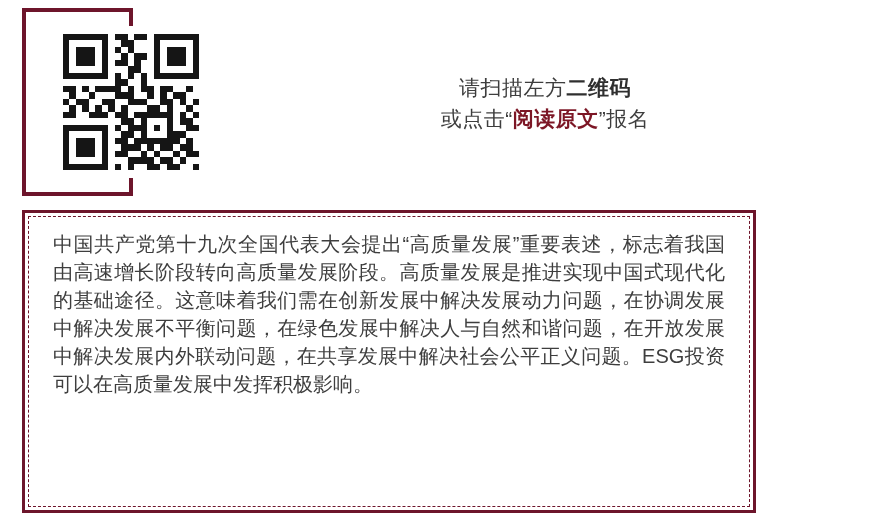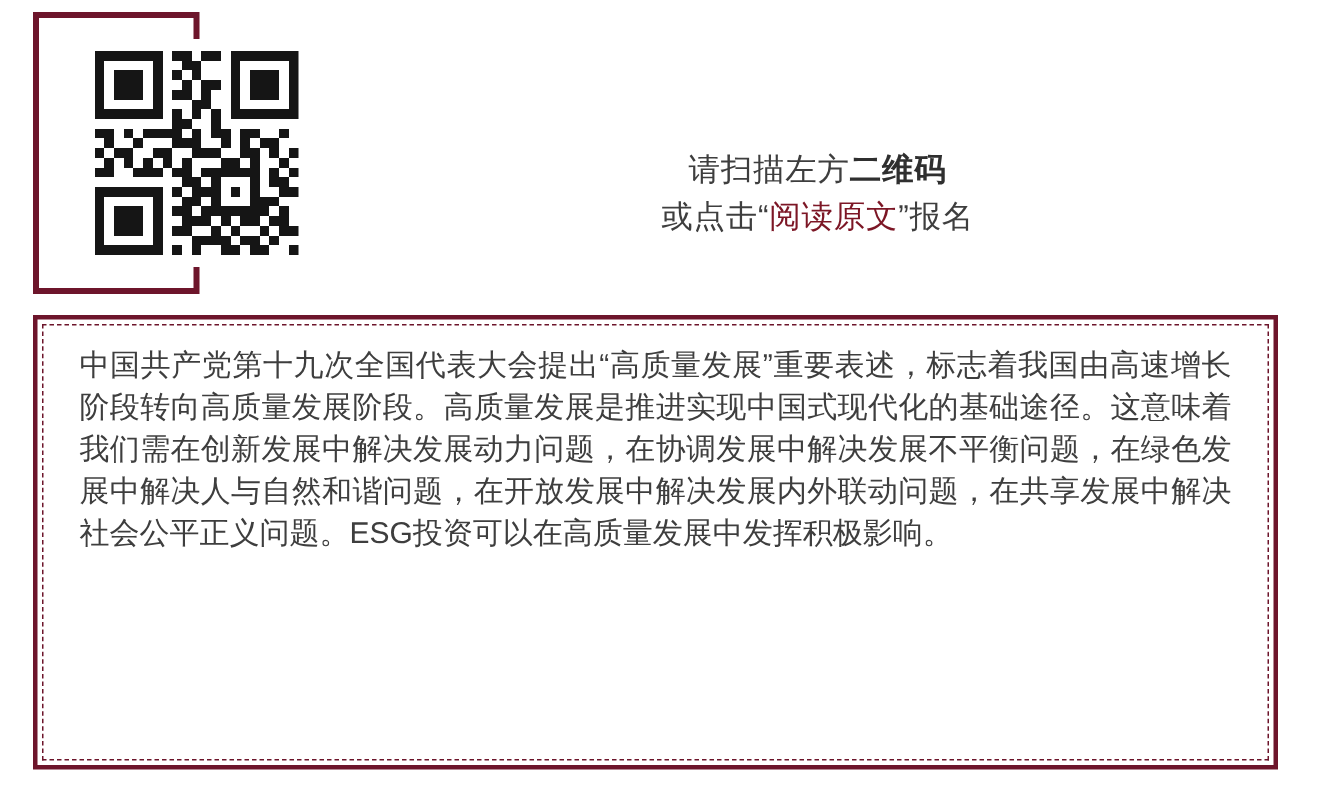--- a/index.html
+++ b/index.html
@@ -16,27 +16,26 @@
   .qr-frame::before{content:"";position:absolute;top:0;right:0;width:4px;height:14px;background:var(--maroon);}
   .qr-frame::after{content:"";position:absolute;bottom:0;right:0;width:4px;height:14px;background:var(--maroon);}
   .qr{
     position:absolute;left:63px;top:34px;width:136px;height:136px;
     fill:#151515;shape-rendering:crispEdges;background:#ffffff;
   }
   .caption{
     position:absolute;left:240px;top:72px;width:610px;
     text-align:center;font-size:21px;line-height:31px;color:var(--ink);
     letter-spacing:0.5px;
-    margin-top:26px;
   }
   .caption .bold{font-weight:bold;color:#2f2f2f;}
-  .caption .link{font-weight:normal;color:var(--link);cursor:pointer;}
+  .caption .link{font-weight:bold;color:var(--link);cursor:pointer;}
   
   .article-box-outer{
-    position:absolute;left:22px;top:210px;width:830px;height:303px;
+    position:absolute;left:22px;top:210px;width:734px;height:303px;
     box-sizing:border-box;border:3px solid var(--maroon);
   }
   .article-box-inner{
     position:absolute;left:3px;top:3px;right:3px;bottom:3px;
     box-sizing:border-box;border:1px dashed var(--maroon);
     padding:13px 24px 10px 24px;
   }
   .para{
     margin:0;font-size:20px;line-height:28px;color:var(--ink);
     text-align:justify;

